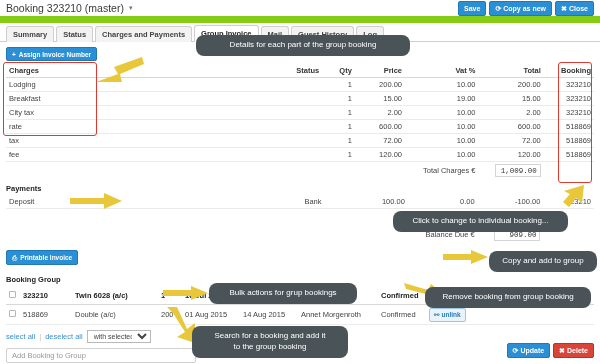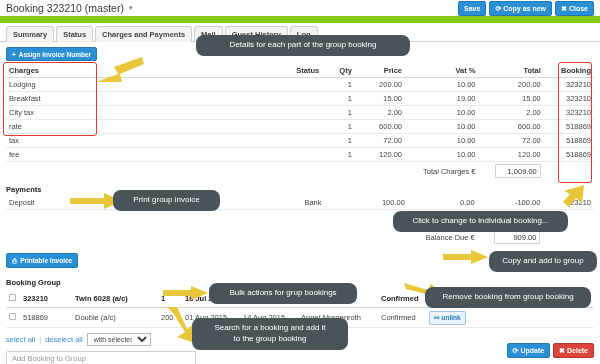--- a/index.html
+++ b/index.html
@@ -78,21 +78,21 @@
   .col-qty { width:26px; }
   .col-price { width:40px; }
   .col-vat { width:40px; }
   .col-total { width:48px; }
   .col-bk { width:40px; }
   .lnk { color:#3b8fd0; cursor:pointer; }
   .totlabel { text-align:right; font-size:7.5px; color:#333; padding-right:4px; }
   .totbox {
     display:inline-block; min-width:46px; text-align:right;
     border:1px solid #d5d5d5; background:#fff; padding:1.5px 3px;
-    font-size:7.5px; color:#333;
+    font-size:7.5px; color:#333;font-family:Liberation Mono, monospace;
   }
   .sechead { font-size:7.5px; font-weight:bold; color:#222; margin:5px 0 2px 0; }
 
   .pi-row { margin-top:7px; }
   .btn-print {
     display:inline-flex; align-items:center; gap:3px;
     background:#2a8fd4; border:1px solid #2179b4; border-radius:2px;
     color:#fff; font-size:6.5px; font-weight:bold; padding:2.5px 5px;
     cursor:pointer;
   }
@@ -171,20 +171,21 @@
     <span class="btn btn-blue">
       <span>✖</span>
       <span>Close</span>
     </span>
   </div>
 
   <div class="tabs">
     <span class="tab">Summary</span>
     <span class="tab">Status</span>
     <span class="tab">Charges and Payments</span>
+    <span class="tab active">Group Invoice</span>
     <span class="tab">Mail</span>
     <span class="tab">Guest History</span>
     <span class="tab">Log</span>
   </div>
 
   <div class="content">
 
     <div class="assign-row">
       <span class="btn-assign">
         <span>+</span>
@@ -396,21 +397,20 @@
     <polygon points="0,5 28,5 28,1 45,8 28,15 28,11 0,11" fill="#e8c73a"></polygon>
   </svg>
   <svg class="arrow" style="left:404px; top:281px; width:42px; height:22px;" viewBox="0 0 42 22">
     <polygon points="0,2 24,9 27,3 40,14 24,19 26,14 2,8" fill="#e8c73a"></polygon>
   </svg>
   <svg class="arrow" style="left:165px; top:305px; width:36px; height:40px;" viewBox="0 0 36 40">
     <polygon points="2,2 12,2 22,24 30,18 30,38 12,32 20,27 8,8" fill="#e8c73a"></polygon>
   </svg>
 
   <div class="callout" style="left:196px; top:35px; width:214px;">Details for each part of the group booking</div>
-  <div class="callout" style="left:113px; top:190px; width:107px;">Print group invoice</div>
   <div class="callout" style="left:393px; top:211px; width:175px;">Click to change to individual booking...</div>
   <div class="callout" style="left:489px; top:251px; width:108px;">Copy and add to group</div>
   <div class="callout" style="left:209px; top:283px; width:148px;">Bulk actions for grup bookings</div>
   <div class="callout" style="left:425px; top:287px; width:166px;">Remove booking from group booking</div>
-  <div class="callout" style="left:192px; top:318px; width:156px;">Search for a booking and add it
+  <div class="callout" style="left:192px; top:326px; width:156px;">Search for a booking and add it
 to the group booking</div>
 
 </div>
 
 </body></html>

